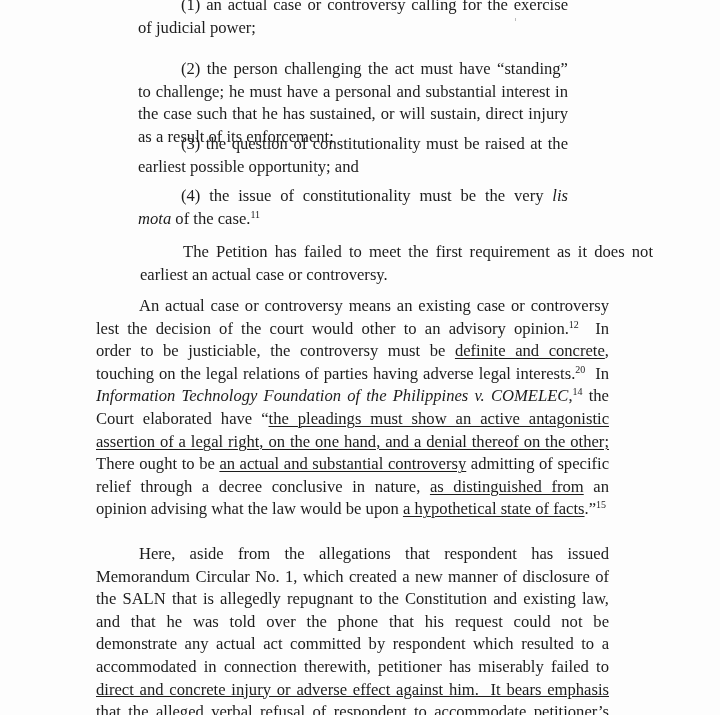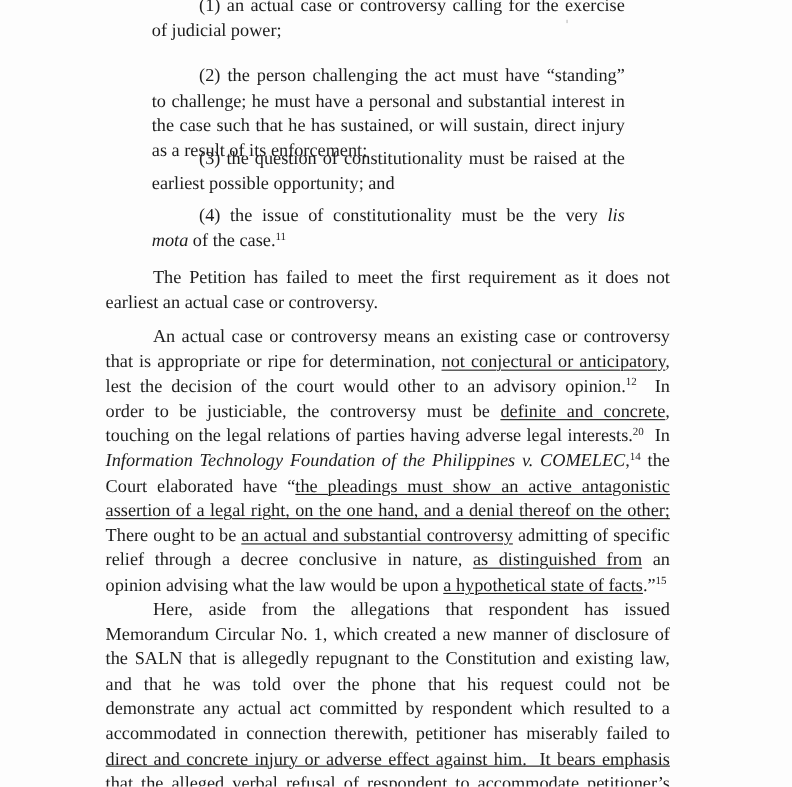--- a/index.html
+++ b/index.html
@@ -50,28 +50,27 @@
   <p class="para block" style="top:133px;">
     <span class="ln ind-block">(3) the question of constitutionality must be raised at the</span>
     <span class="ln last">earliest possible opportunity; and</span>
   </p>
 
   <p class="para block" style="top:185px;">
     <span class="ln ind-block"><span>(4) the issue of constitutionality must be the very</span> <i>lis</i></span>
     <span class="ln last"><i>mota</i><span> of the case.</span><sup>11</sup></span>
   </p>
 
-  <p class="para main" style="top:241px;">
+  <p class="para main" style="top:241px;margin-left:44px;">
     <span class="ln ind-main">The Petition has failed to meet the first requirement as it does not</span>
     <span class="ln last">earliest an actual case or controversy.</span>
   </p>
 
   <p class="para main" style="top:295px;">
     <span class="ln ind-main">An actual case or controversy means an existing case or controversy</span>
-    <span class="ln"><span>that is appropriate or ripe for determination, </span><u>not conjectural or anticipatory</u><span>,</span></span>
     <span class="ln"><span>lest the decision of the court would other to an advisory opinion.</span><sup>12</sup><span style="white-space:pre;">  In</span></span>
     <span class="ln"><span>order to be justiciable, the controversy must be </span><u>definite and concrete</u><span>,</span></span>
     <span class="ln"><span>touching on the legal relations of parties having adverse legal interests.</span><sup>20</sup><span style="white-space:pre;">  In</span></span>
     <span class="ln"><i>Information Technology Foundation of the Philippines v. COMELEC</i><span>,</span><sup>14</sup><span> the</span></span>
     <span class="ln"><span>Court elaborated have “</span><u>the pleadings must show an active antagonistic</u></span>
     <span class="ln"><u>assertion of a legal right, on the one hand, and a denial thereof on the other;</u></span>
     <span class="ln"><span>There ought to be </span><u>an actual and substantial controversy</u><span> admitting of specific</span></span>
     <span class="ln"><span>relief through a decree conclusive in nature, </span><u>as distinguished from</u><span> an</span></span>
     <span class="ln last"><span>opinion advising what the law would be upon </span><u>a hypothetical state of facts</u><span>.”</span><sup>15</sup></span>
   </p>

